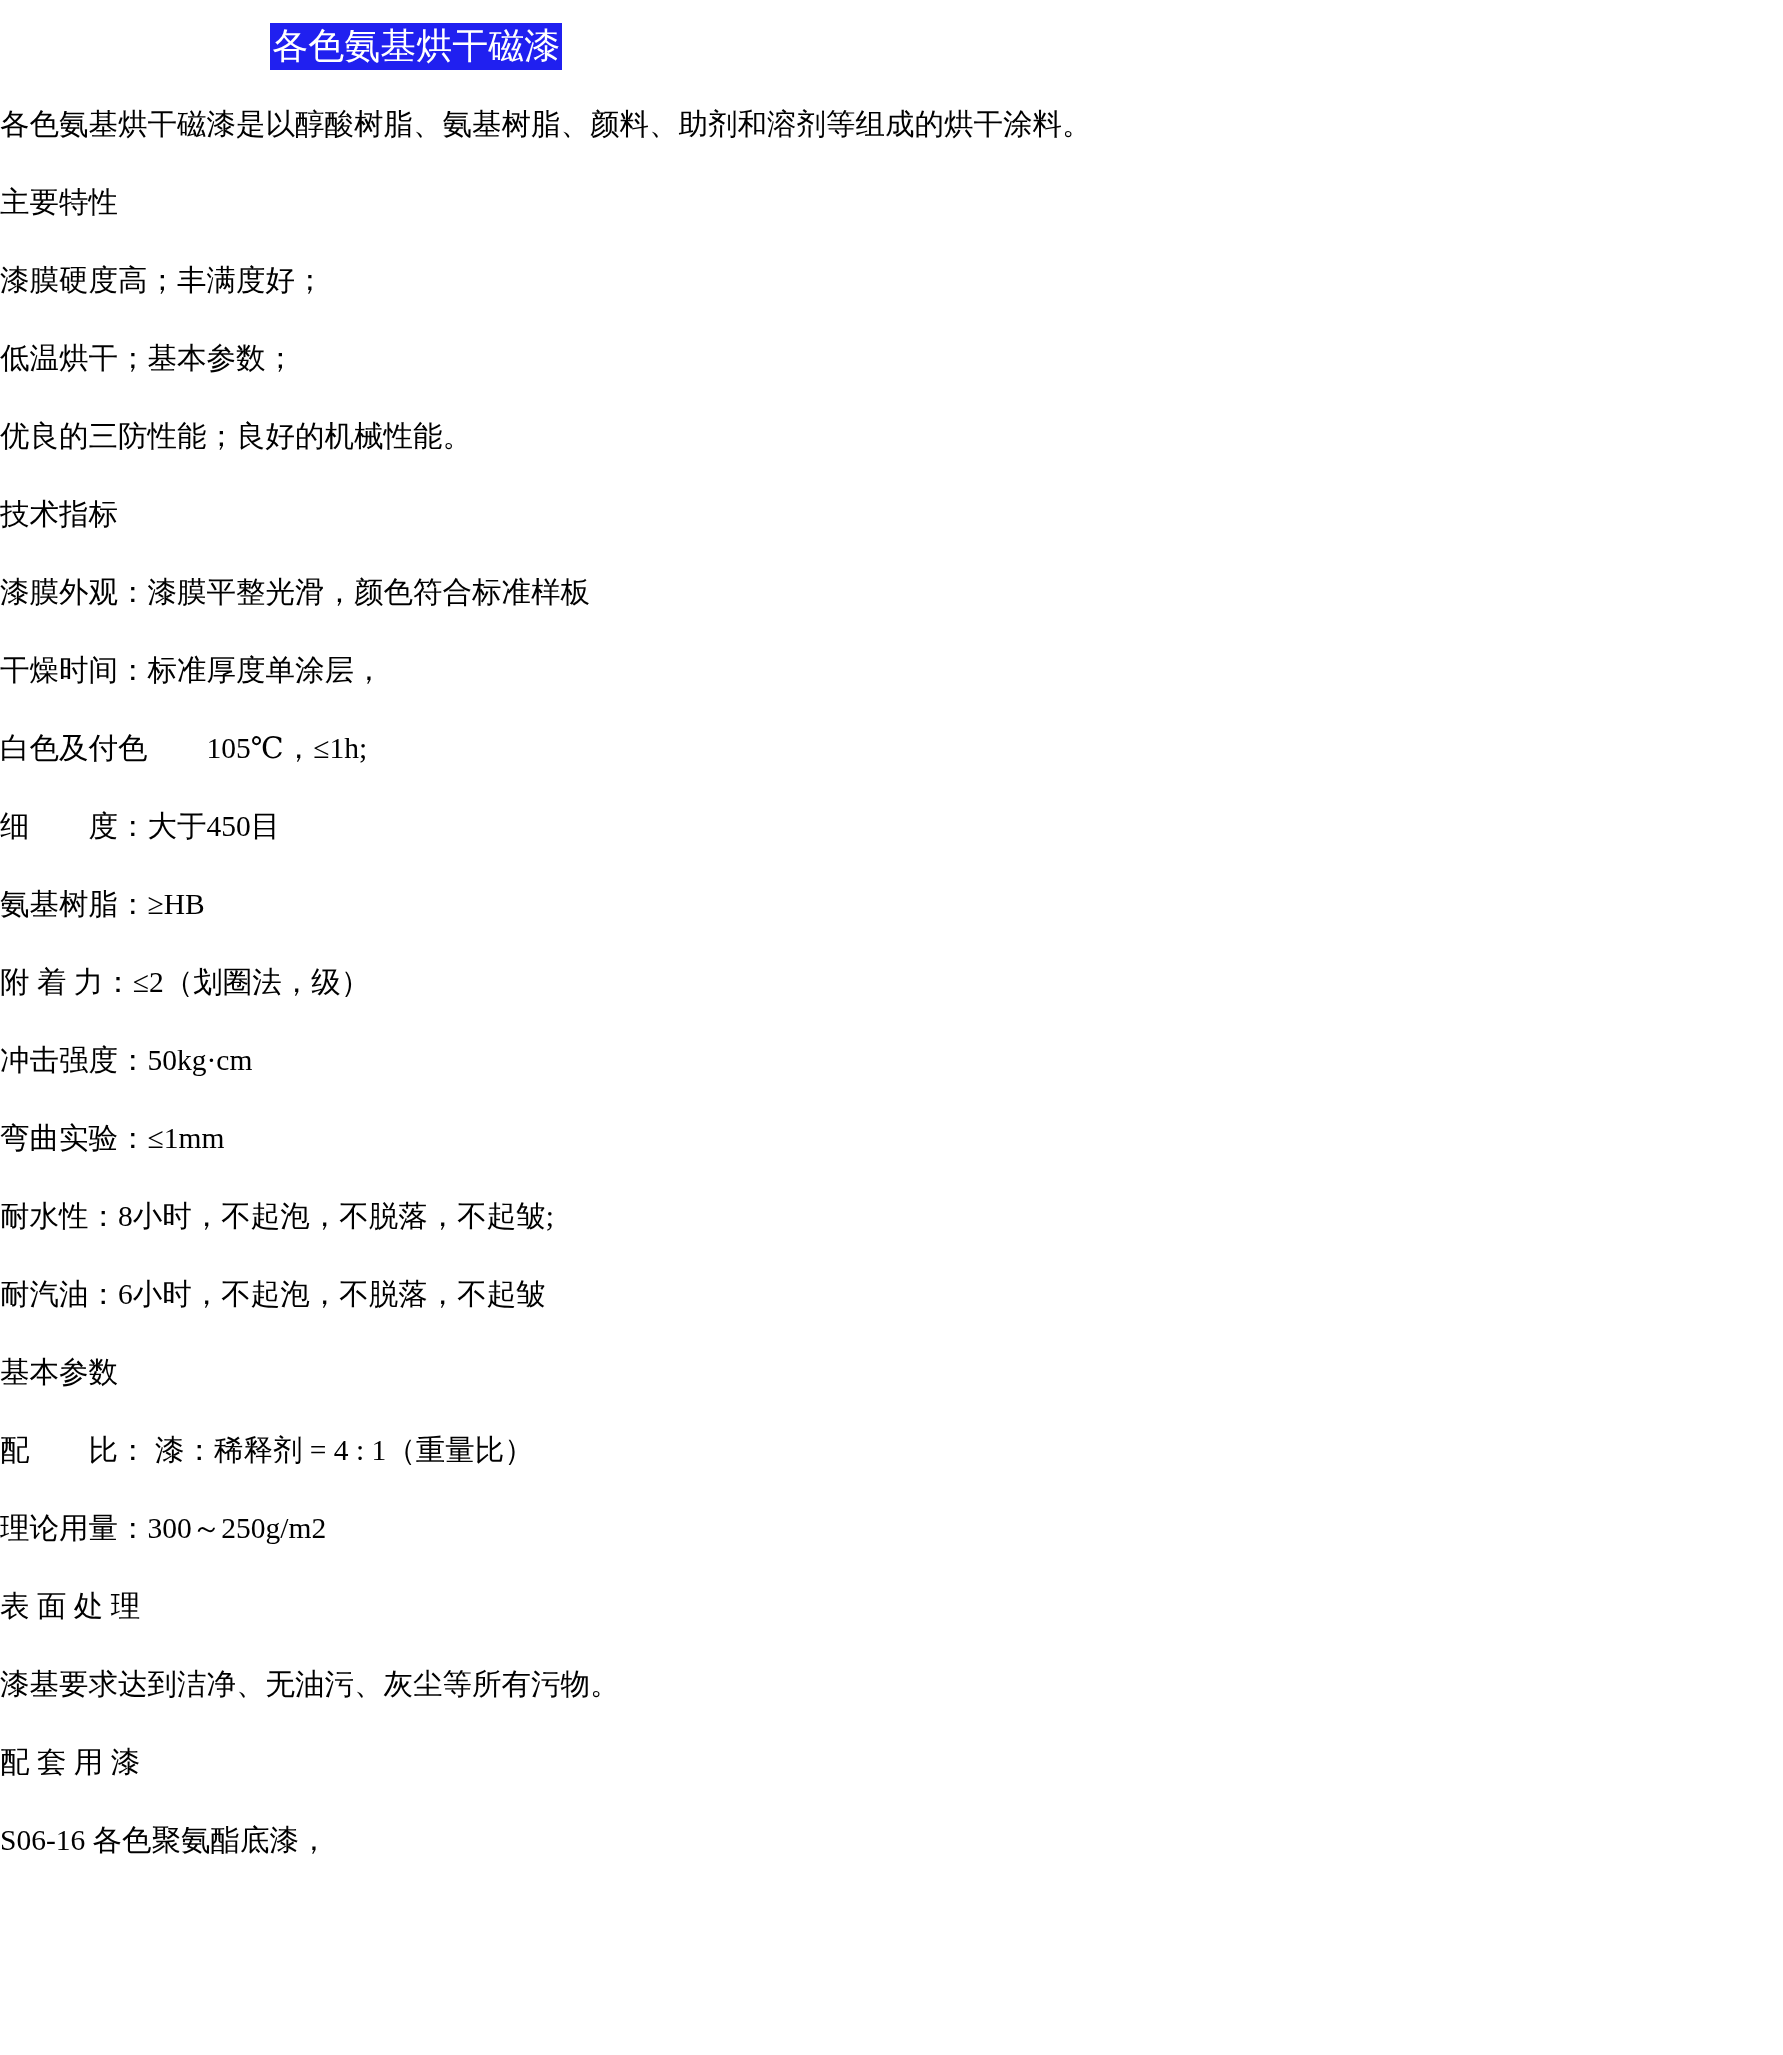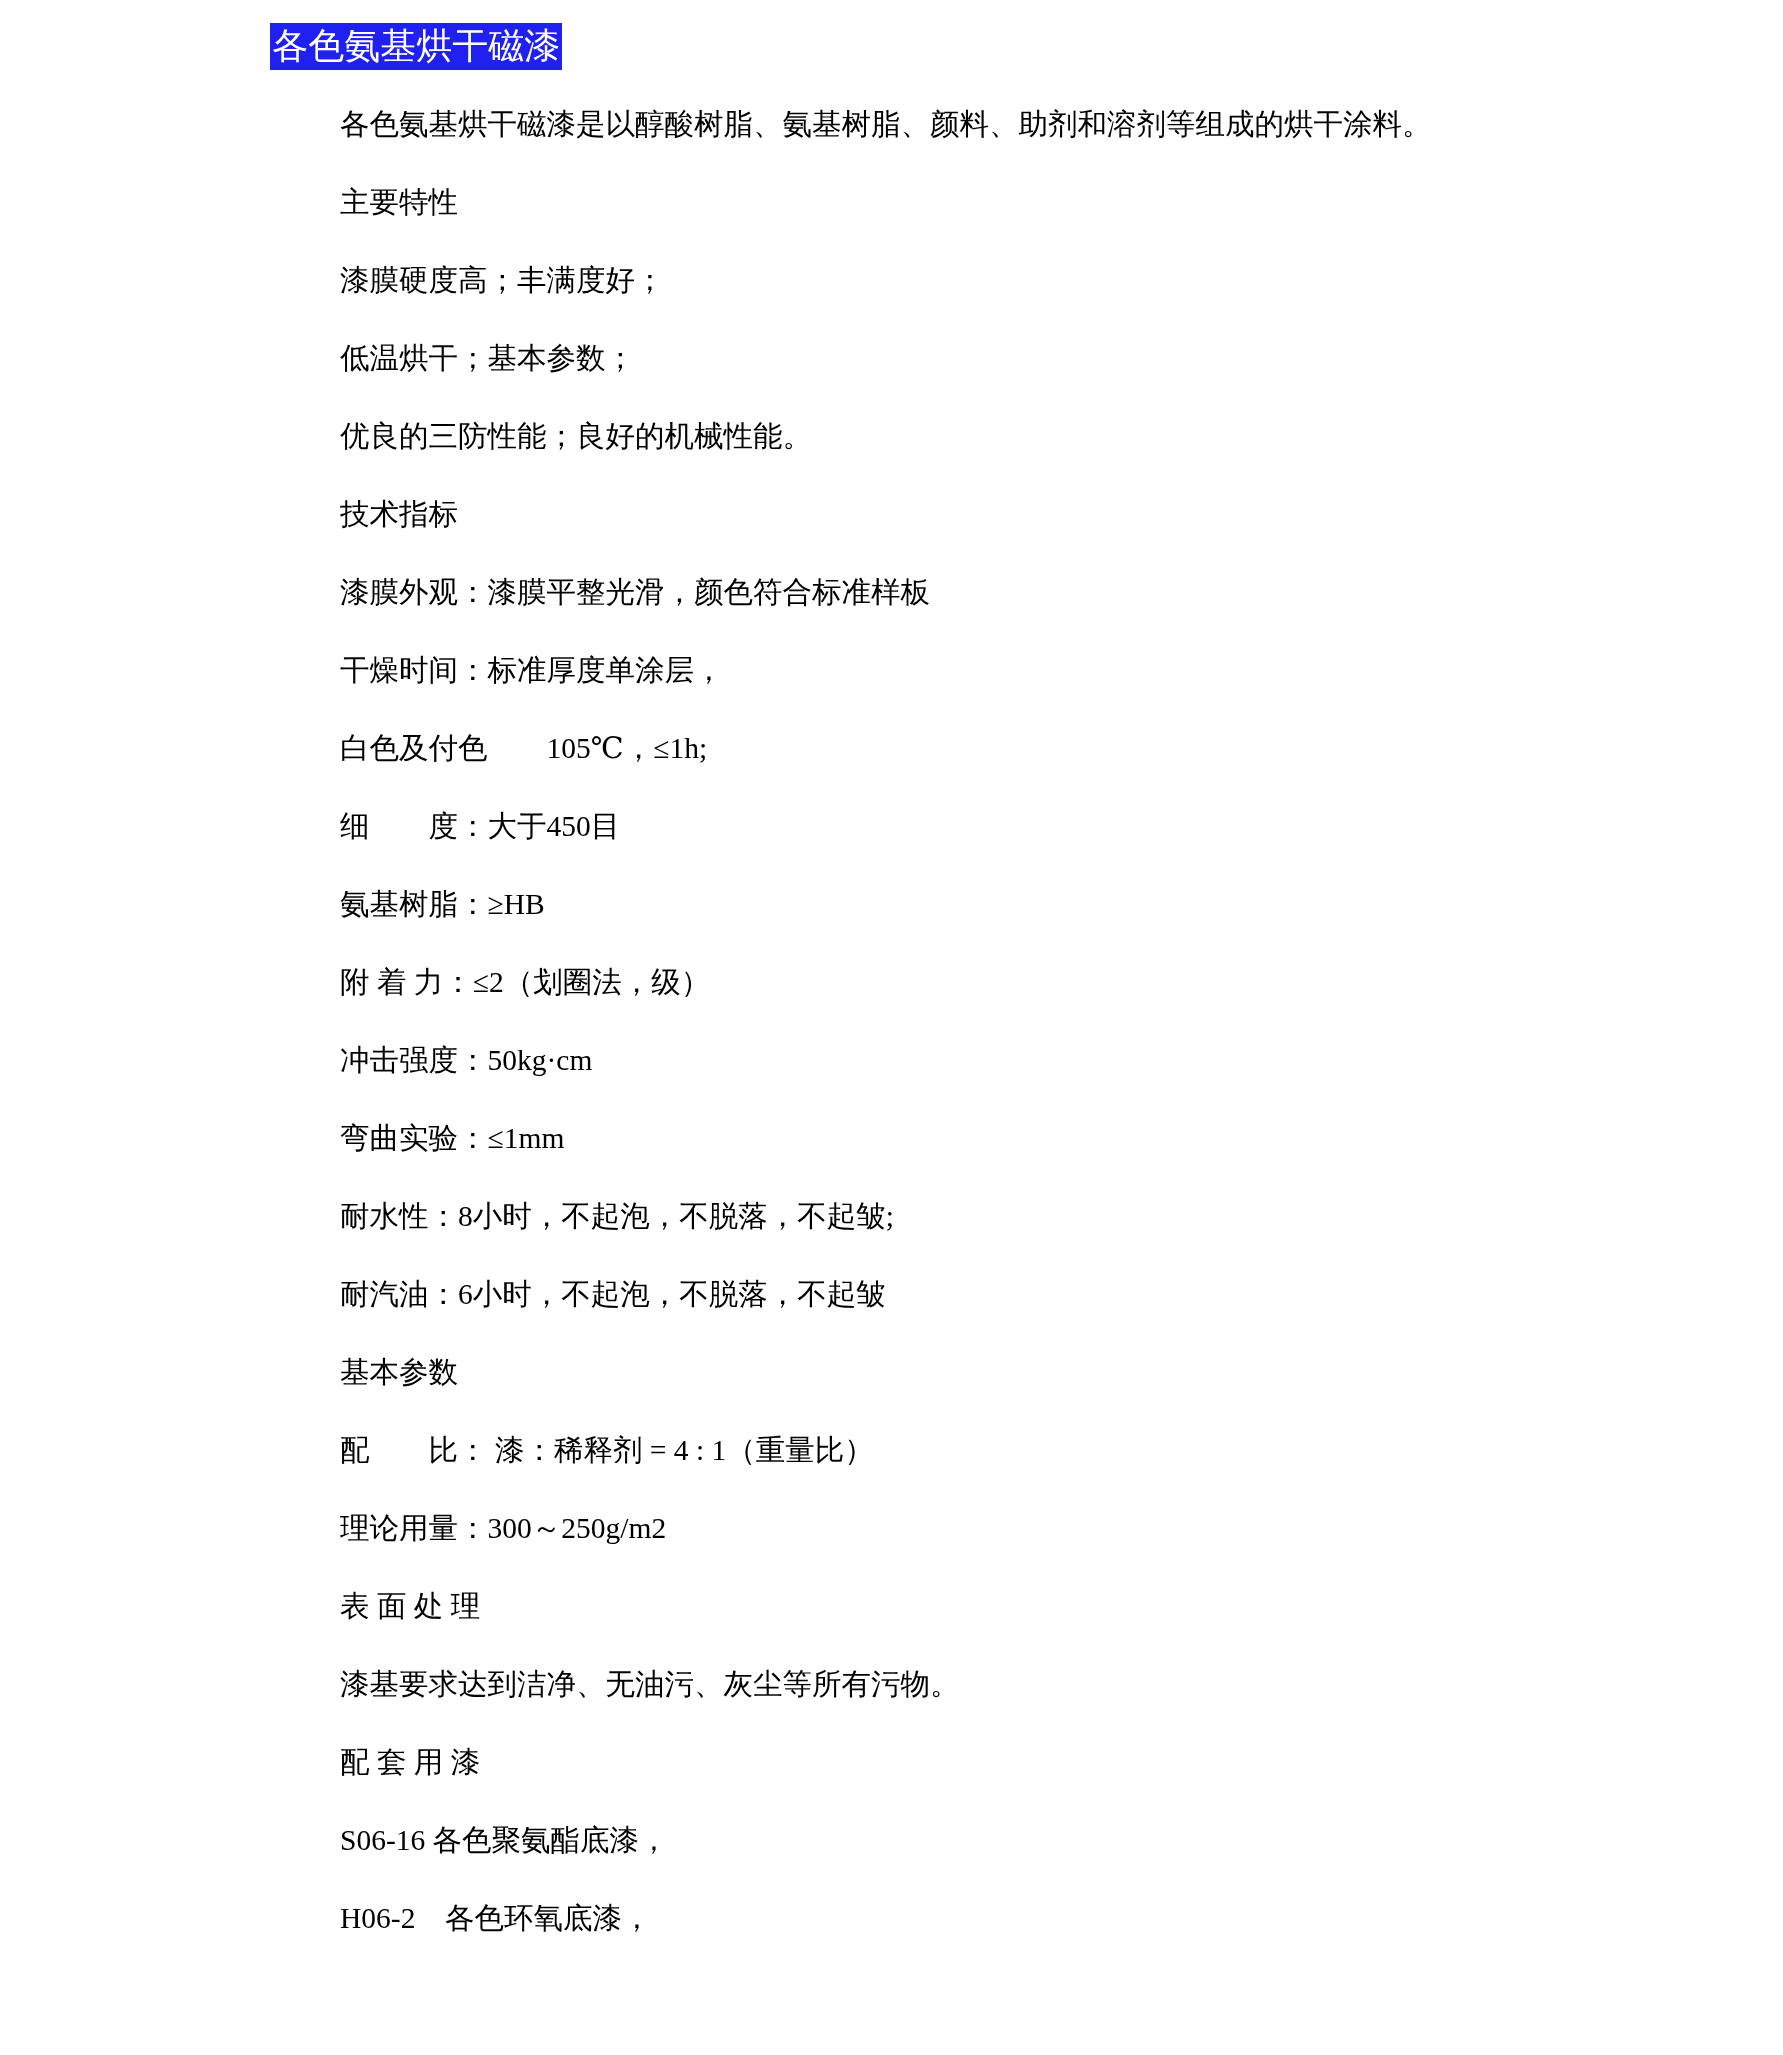--- a/index.html
+++ b/index.html
@@ -26,21 +26,20 @@
     background: #2020f0;
     color: #ffffff;
     font-size: 36px;
     line-height: 47px;
     padding: 0 2.2px;
     white-space: pre;
     text-align: right;
   }
   .content {
     margin-top: 16px;
-    padding-left: 340px;
     padding-right: 86px;
   }
   .line {
     height: 78px;
     display: flex;
     align-items: center;
     font-size: 29.5px;
     white-space: pre;
     color: #000000;
   }
@@ -71,17 +70,16 @@
     <div class="line">弯曲实验：≤1mm</div>
     <div class="line">耐水性：8小时，不起泡，不脱落，不起皱;</div>
     <div class="line">耐汽油：6小时，不起泡，不脱落，不起皱</div>
     <div class="line">基本参数</div>
     <div class="line">配　　比： 漆：稀释剂 = 4 : 1（重量比）</div>
     <div class="line">理论用量：300～250g/m2</div>
     <div class="line">表 面 处 理</div>
     <div class="line">漆基要求达到洁净、无油污、灰尘等所有污物。</div>
     <div class="line">配 套 用 漆</div>
     <div class="line">S06-16 各色聚氨酯底漆，</div>
-    <div class="line">H06-2　各色环氧底漆，</div>
   </div>
 
 </div>
 
 
 </body></html>

